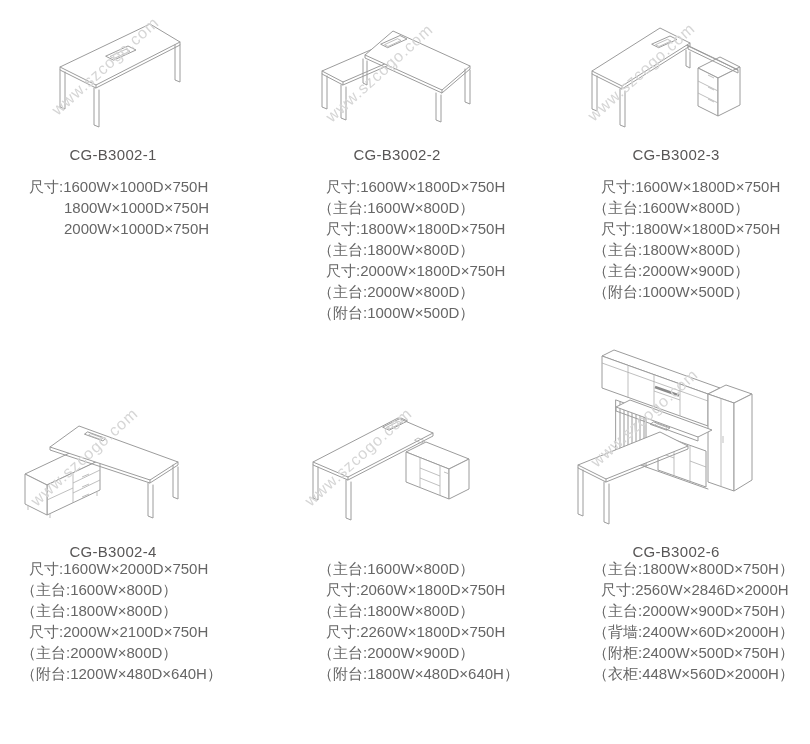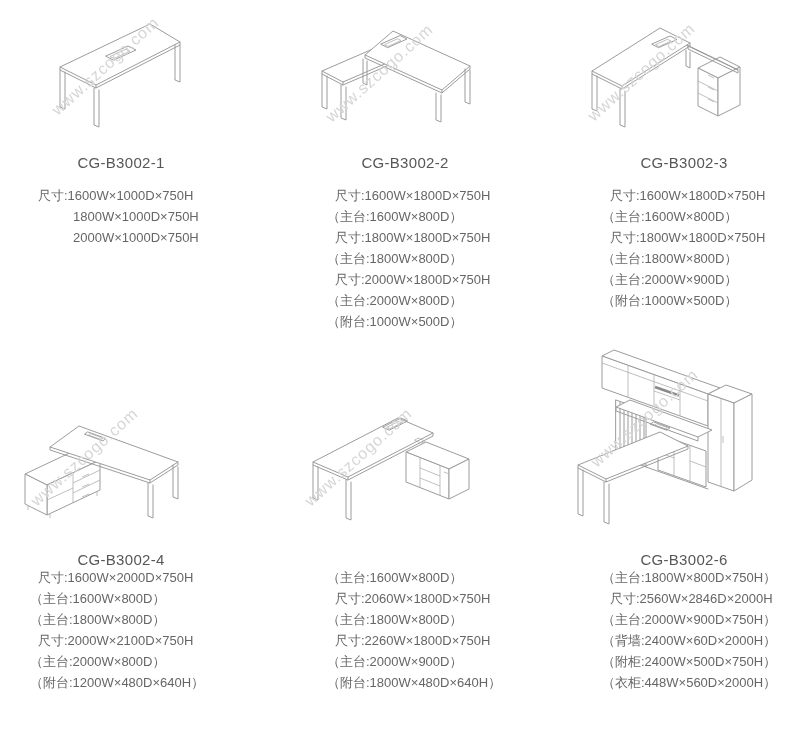--- a/index.html
+++ b/index.html
@@ -8,28 +8,28 @@
   .cell{position:absolute;width:270px;}
   .c1{left:0;top:0;height:330px}
   .c2{left:270px;top:0;height:330px}
   .c3{left:540px;top:0;height:330px}
   .c4{left:0;top:330px;height:414px}
   .c5{left:270px;top:330px;height:414px}
   .c6{left:540px;top:330px;height:414px}
   .art{position:absolute;left:0;top:4px;width:270px;height:132px;}
   .row2 .art{top:0;height:206px;}
   .art svg{display:block}
-  .model{position:absolute;top:139px;margin:16px;font-size:15px;font-weight:400;
+  .model{position:absolute;top:139px;margin:8px;font-size:15px;font-weight:400;
          color:#585656;text-align:center;letter-spacing:.3px;line-height:16px;width:270px;}
   .row2 .model{top:206px;}
   .c1 .model,.c4 .model{width:210px;}
   .c2 .model,.c5 .model{width:238px;}
   .c3 .model,.c6 .model{width:256px;}
-  .specs{position:absolute;top:168px;left:0;margin:17px;padding:0;list-style:none;
-         font-size:13px;color:#666666;line-height:21px;white-space:nowrap;}
+  .specs{position:absolute;top:168px;left:0;margin:8px;padding:0;list-style:none;
+         font-size:15px;color:#666666;line-height:21px;white-space:nowrap;}
   .row2 .specs{top:220px;}
   .c1 .specs,.c4 .specs{padding-left:13px;}
   .c2 .specs,.c5 .specs{padding-left:40px;}
   .c3 .specs,.c6 .specs{padding-left:45px;}
   .spec-size{padding-left:8px;}
   .spec-indent{padding-left:43px;}
   
   .ln{fill:none;stroke:#9c9c9c;stroke-width:1;stroke-linejoin:round;stroke-linecap:round;}
   .fc{fill:#ffffff;stroke:#9c9c9c;stroke-width:1;stroke-linejoin:round;}
   .thin{fill:none;stroke:#aeaeae;stroke-width:.8;}

